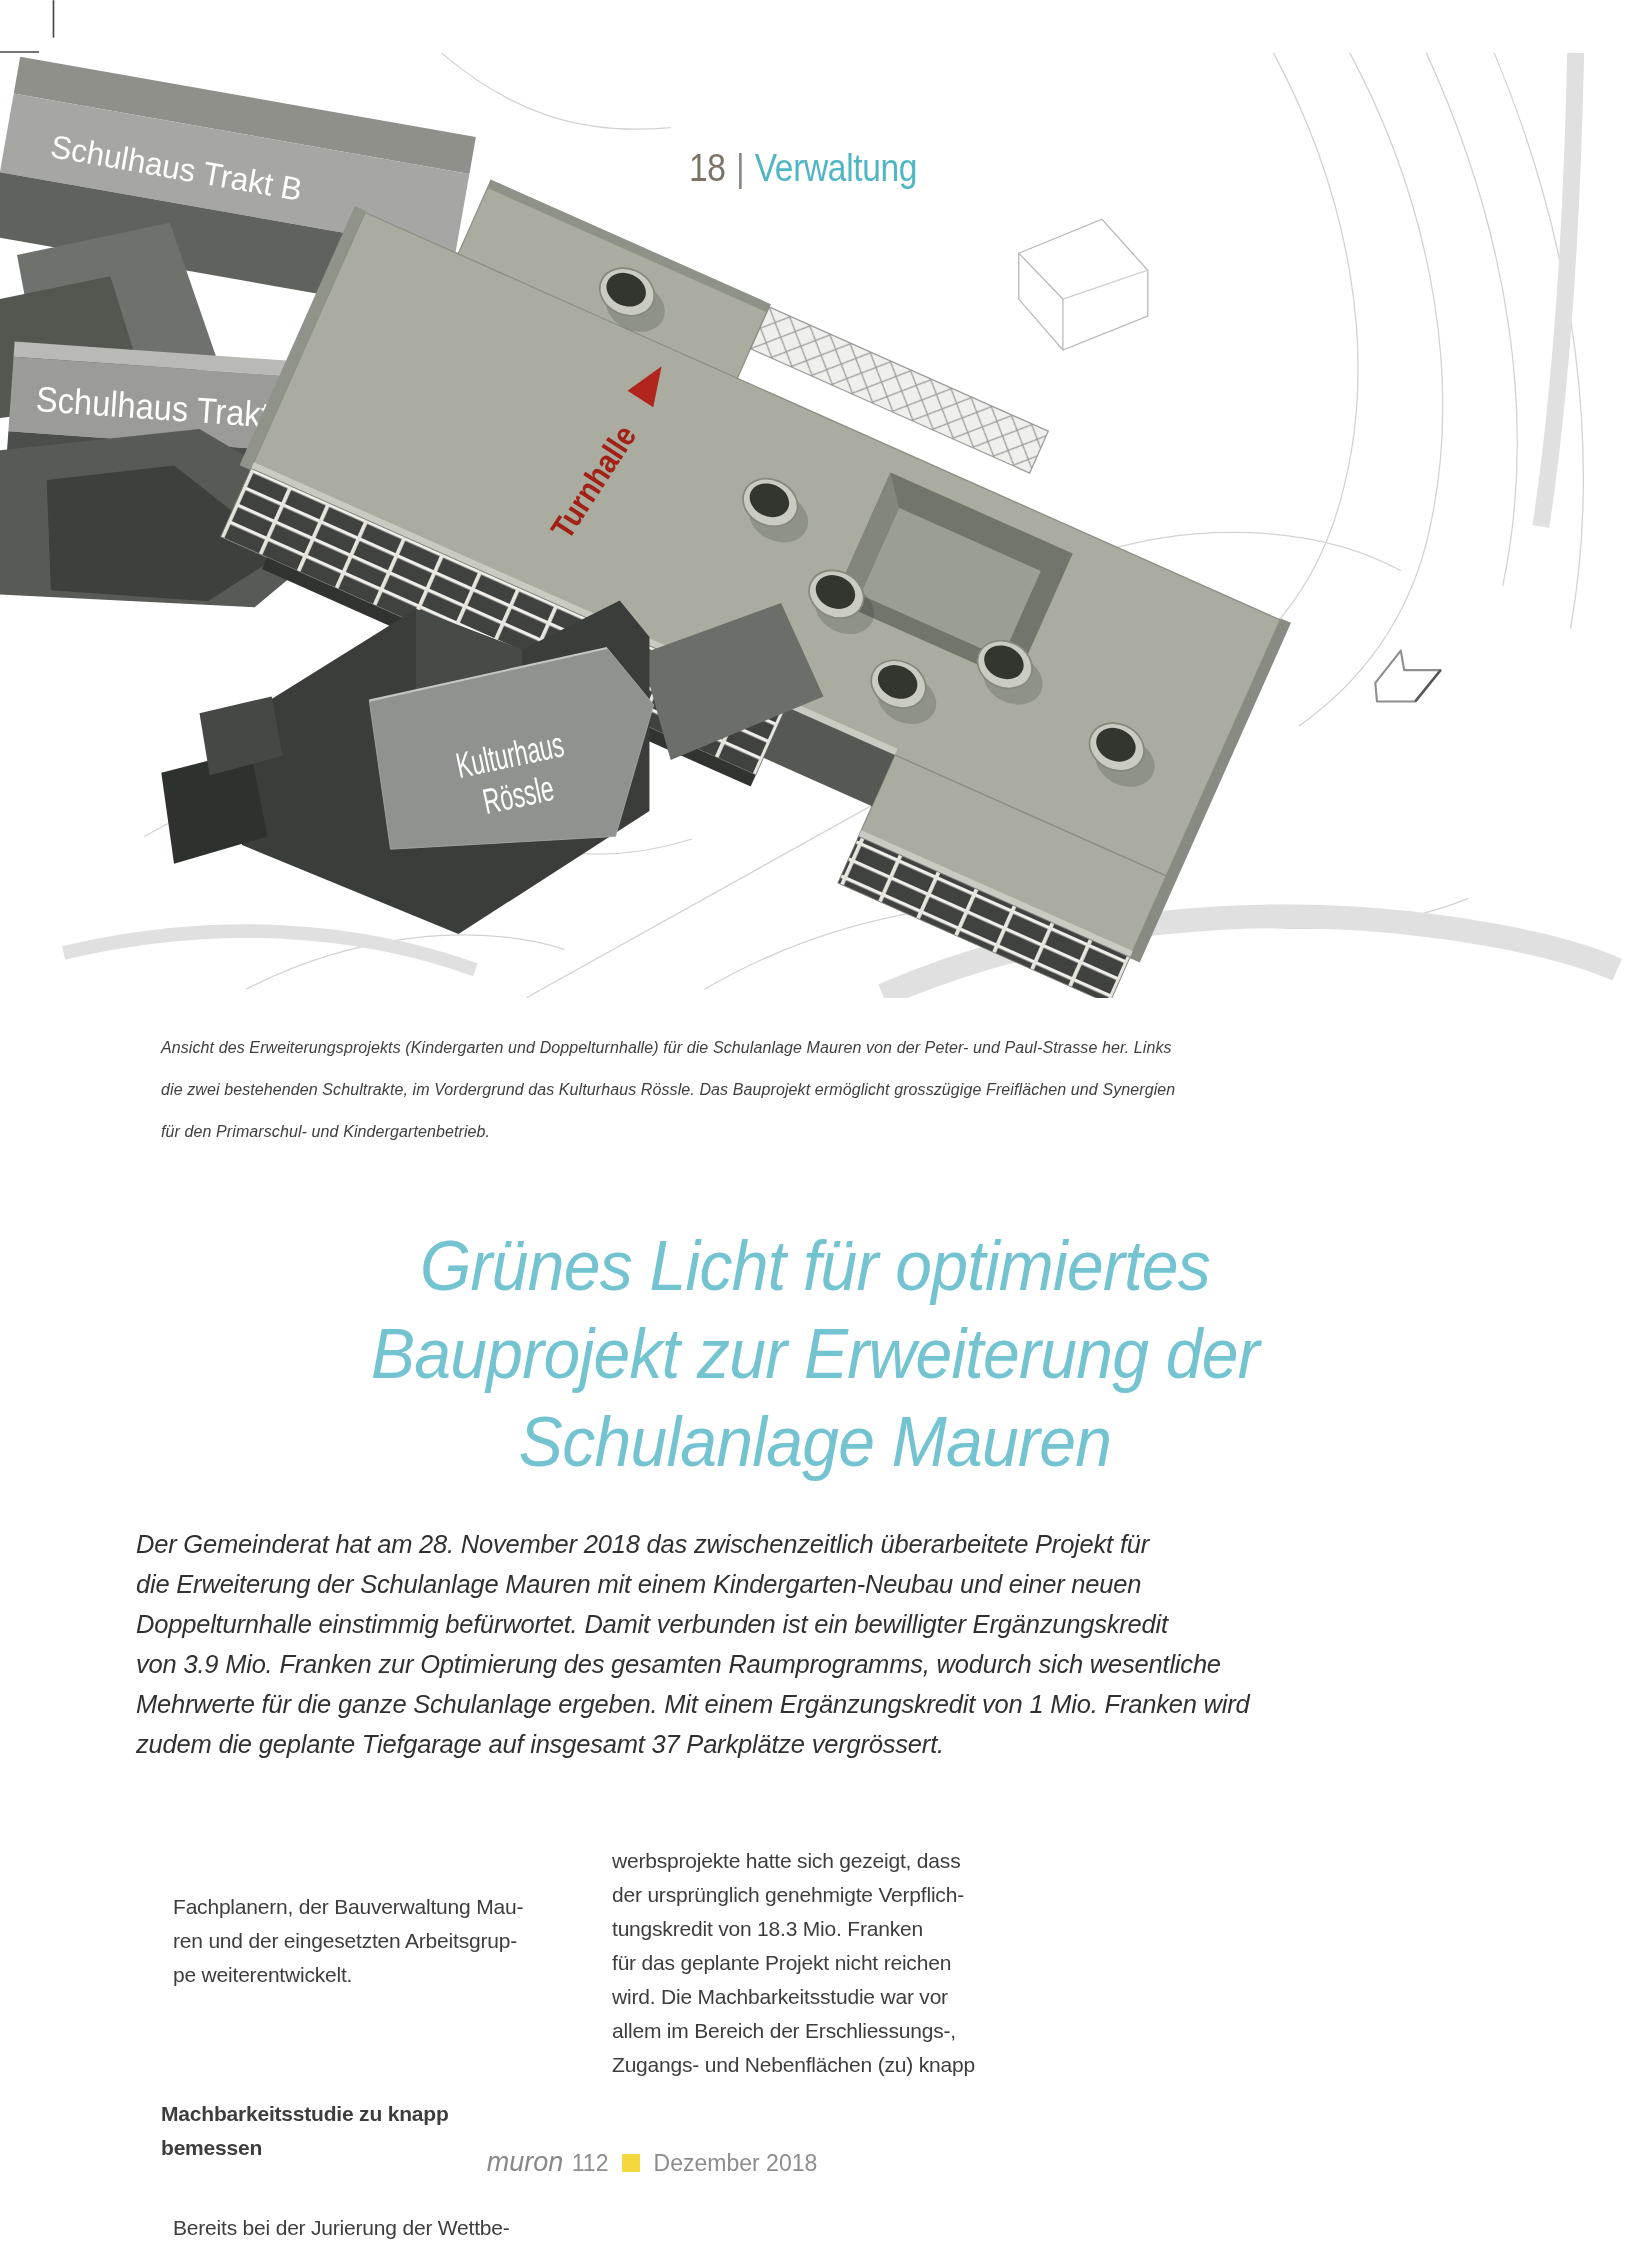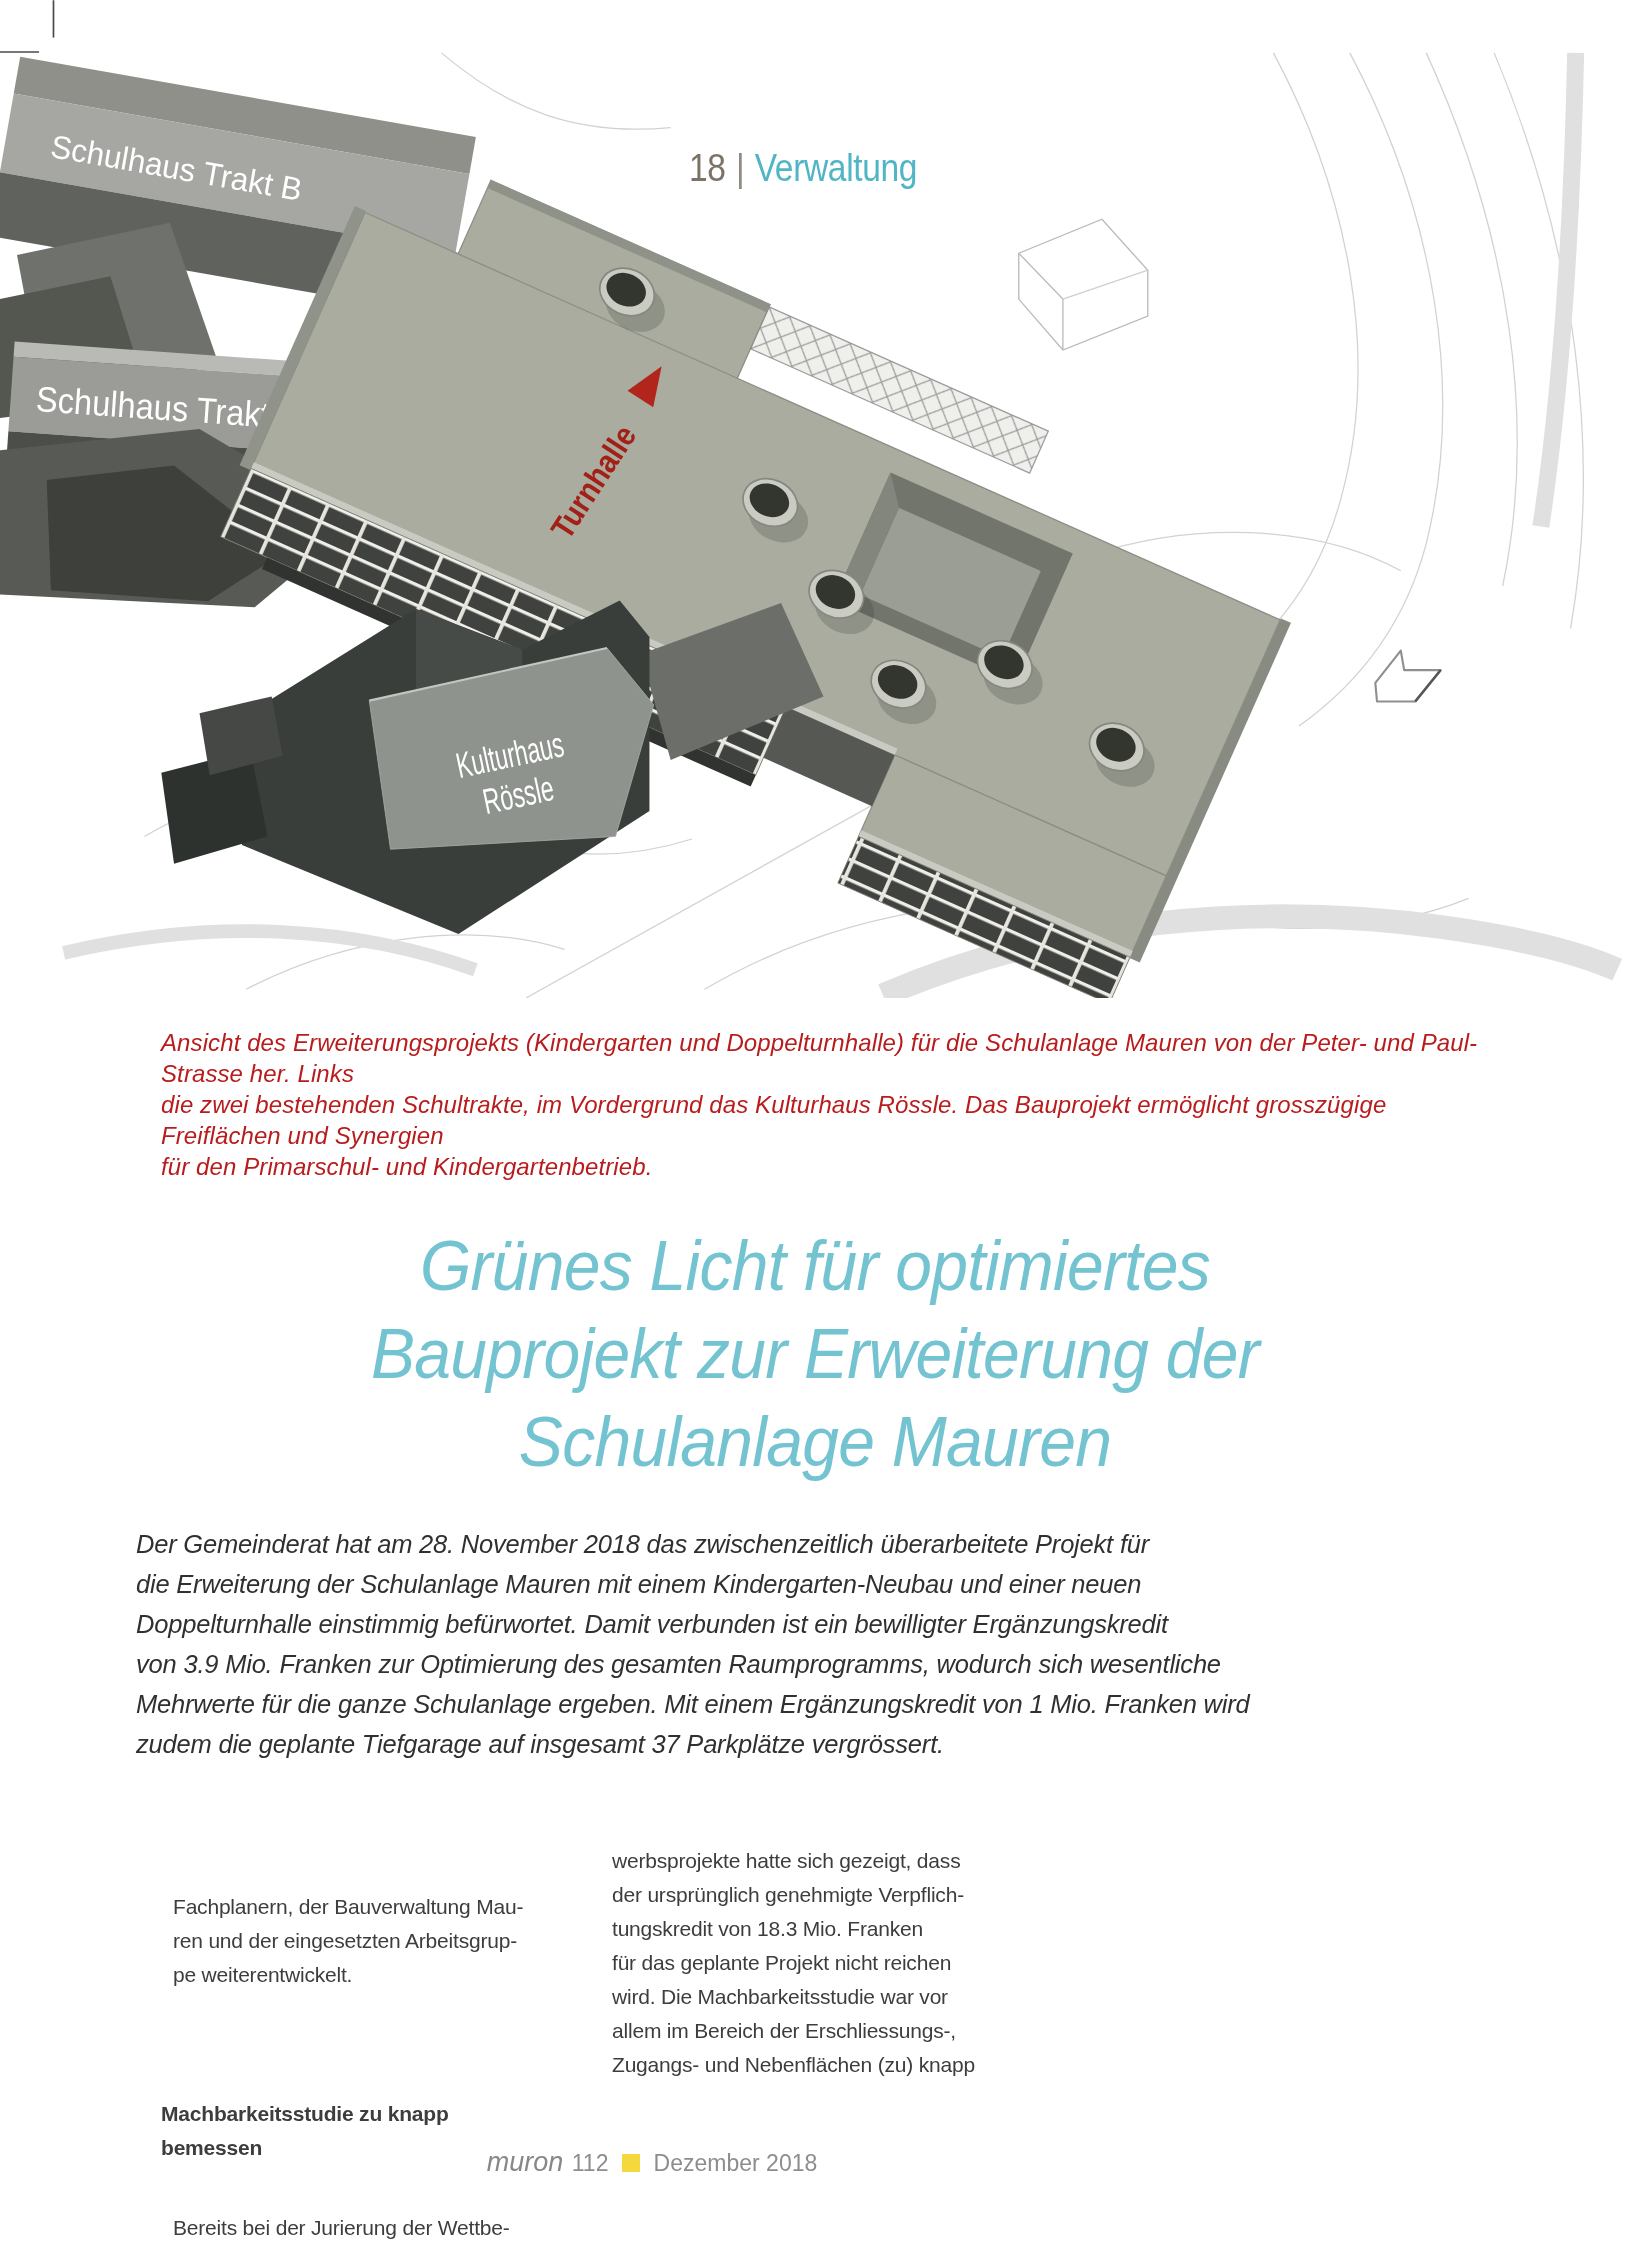--- a/index.html
+++ b/index.html
@@ -13,21 +13,21 @@
     position:absolute; left:689px; top:146px; font-size:39px; line-height:44px;
     letter-spacing:-0.4px; transform:scaleX(0.86); transform-origin:left top;
     white-space:nowrap;
   }
   .hdr-num { color:#7b7366; }
   .hdr-sep { color:#8f8a82; padding:0 12px; font-weight:400; }
   .hdr-sec { color:#50b5c5; }
 
   .caption {
     position:absolute; left:161px; top:1027px; width:1329px;
-    font-size:24px; line-height:31px; font-style:italic; color:#b91c1c;
+    font-size:16px; line-height:42px; font-style:italic; color:#404040;
     white-space:pre-line; letter-spacing:0.1px;
   }
 
   .headline {
     position:absolute; left:0; top:1174px; width:1630px; text-align:center;
     font-size:71px; line-height:88px; font-style:italic; font-weight:400;
     color:#74c3d1; white-space:pre-line; letter-spacing:-0.8px;
     transform:scaleX(0.93); transform-origin:50% 0;
   }
 

